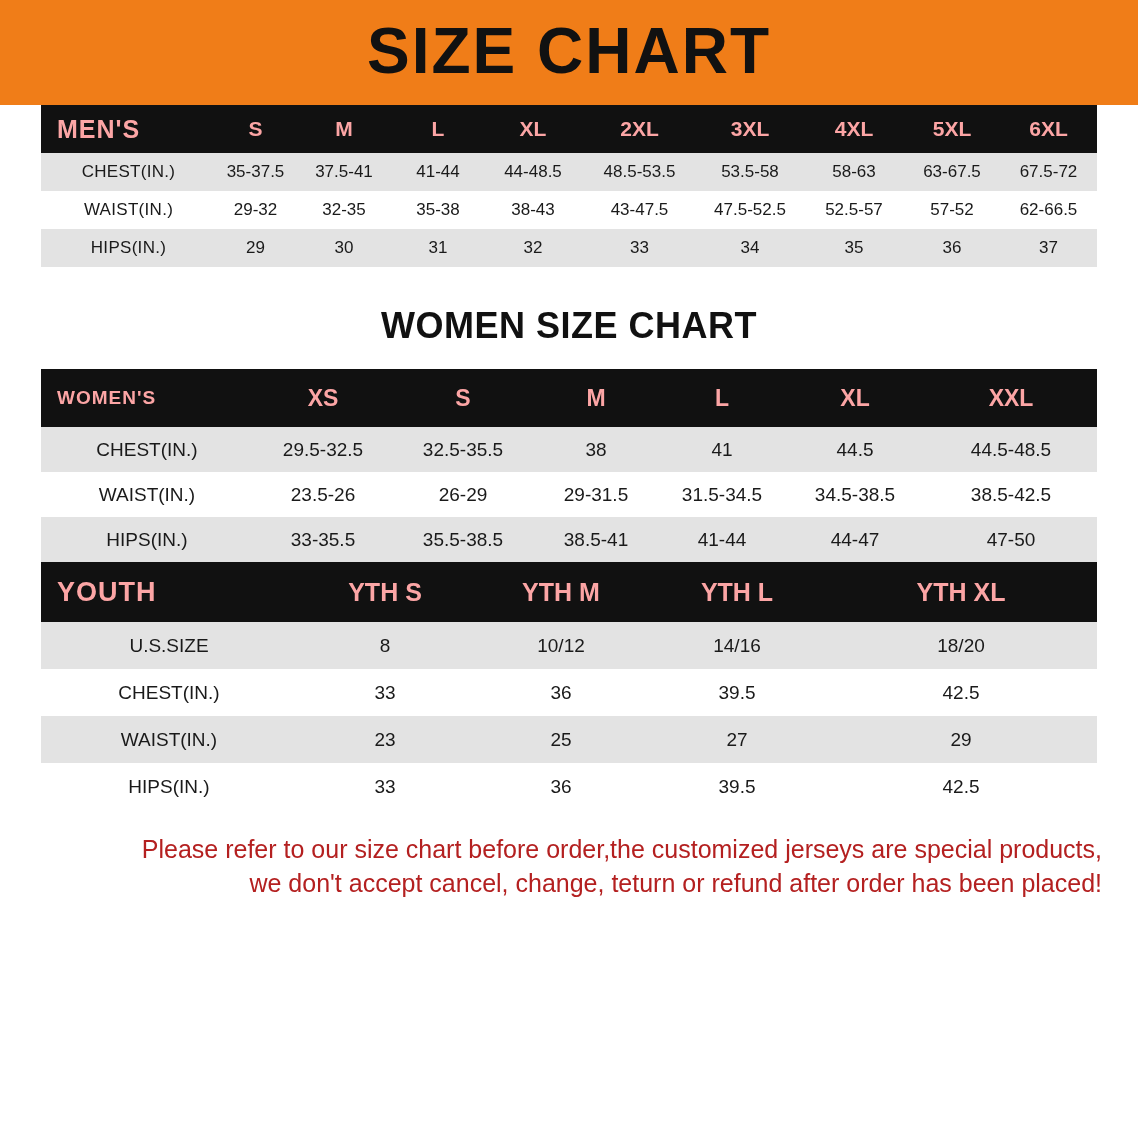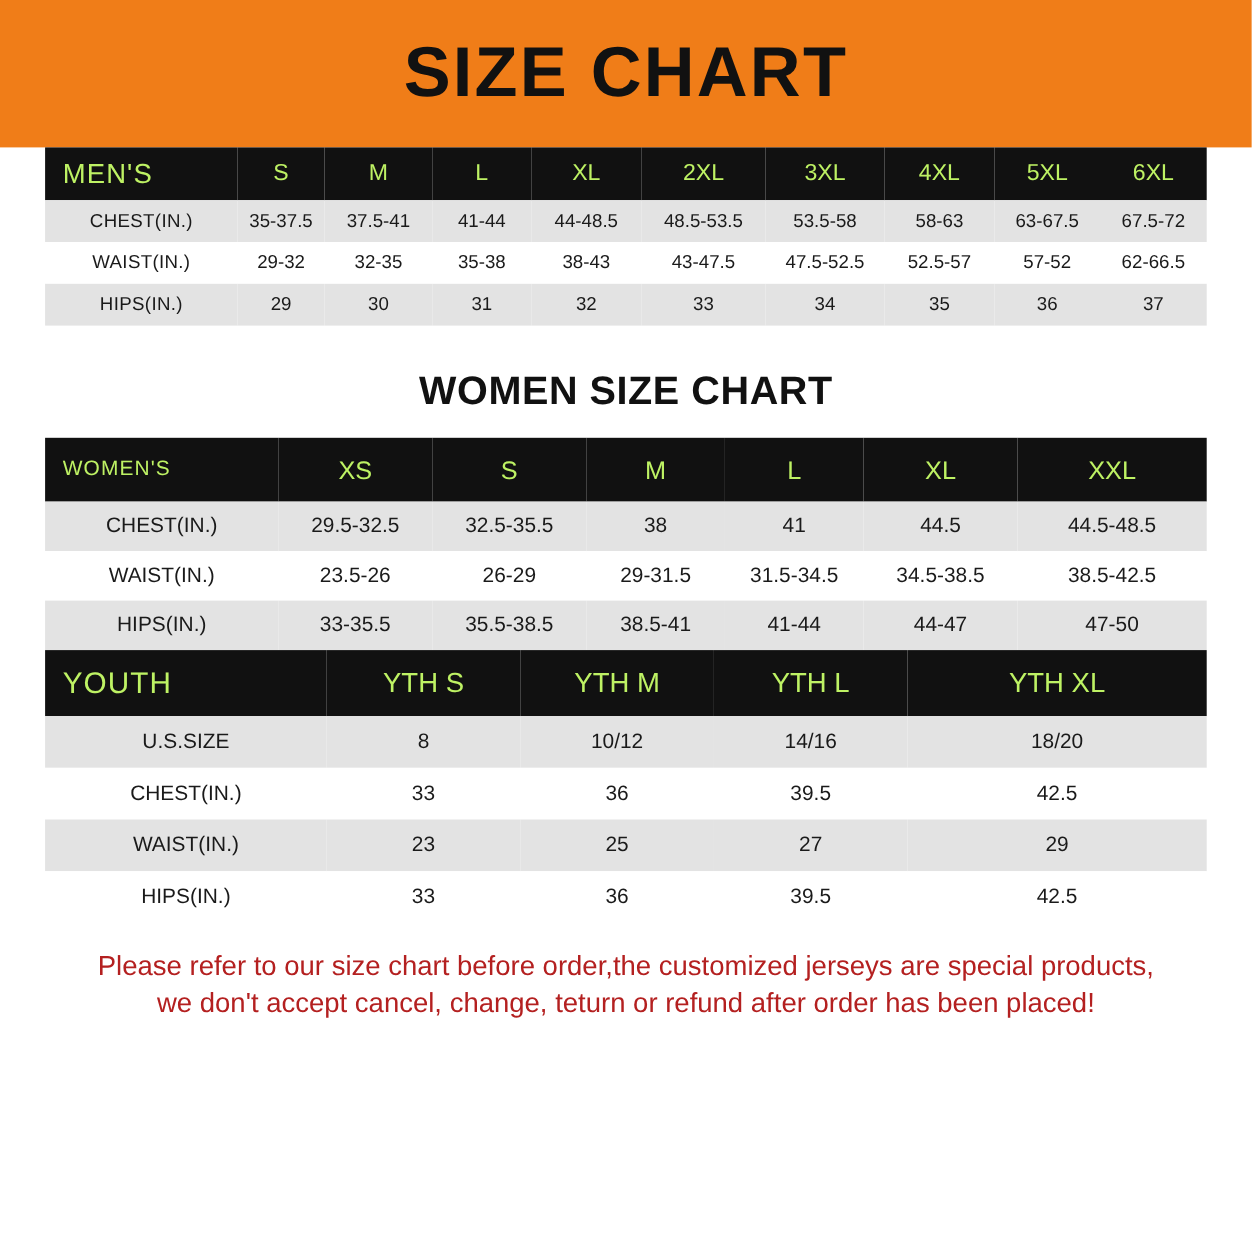--- a/index.html
+++ b/index.html
@@ -15,21 +15,21 @@
   }
   .page {
     position: relative;
     width: 1138px;
     height: 1132px;
     background: #ffffff;
   }
 
   
   .banner {
-    height: 134px;
+    height: 105px;
     background: #f07d18;
     display: flex;
     align-items: center;
     justify-content: center;
   }
   .banner-title {
     font-family: "Liberation Sans", sans-serif;
     font-weight: bold;
     font-size: 64px;
     letter-spacing: 2px;
@@ -54,22 +54,22 @@
   
   table {
     border-collapse: collapse;
     table-layout: fixed;
   }
   .tbl {
     margin: 0 auto;
   }
   .tbl thead th {
     background: #111111;
-    color: #bef264;
-    font-weight: normal;
+    color: #fca5a5;
+    font-weight: bold;
     text-align: center;
     white-space: nowrap;
   }
   .tbl thead th.lead {
     text-align: left;
     padding-left: 16px;
     letter-spacing: 1px;
   }
   .tbl td {
     text-align: center;
@@ -103,21 +103,21 @@
   .youth thead th.lead { font-size: 27px; }
   .youth td { height: 45px; font-size: 19px; }
   .youth td.lead { font-size: 19px; }
 
   
   .note {
     margin: 22px 36px 0 36px;
     color: #b42020;
     font-size: 25px;
     line-height: 1.36;
-    text-align: center;
+    text-align: right;
     font-family: "Liberation Sans", sans-serif;
   }
   .note span { display: block; }
 </style>
 </head>
 <body>
 
 <div class="page">
 
   <div class="banner">

